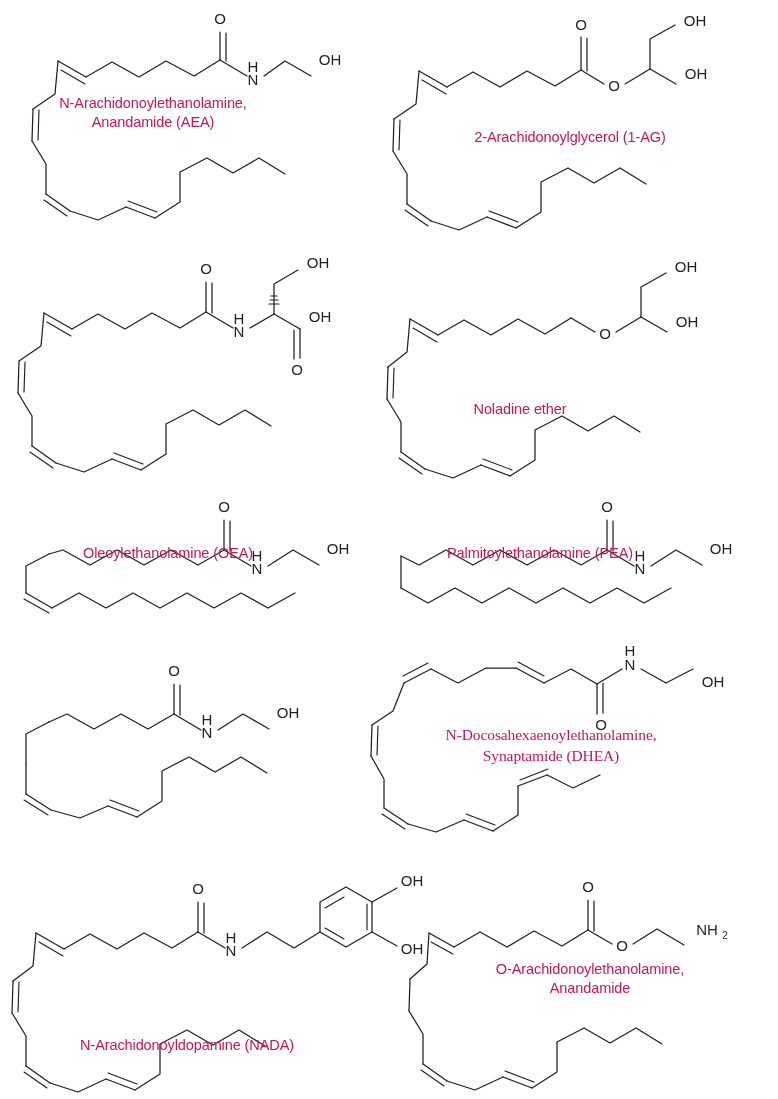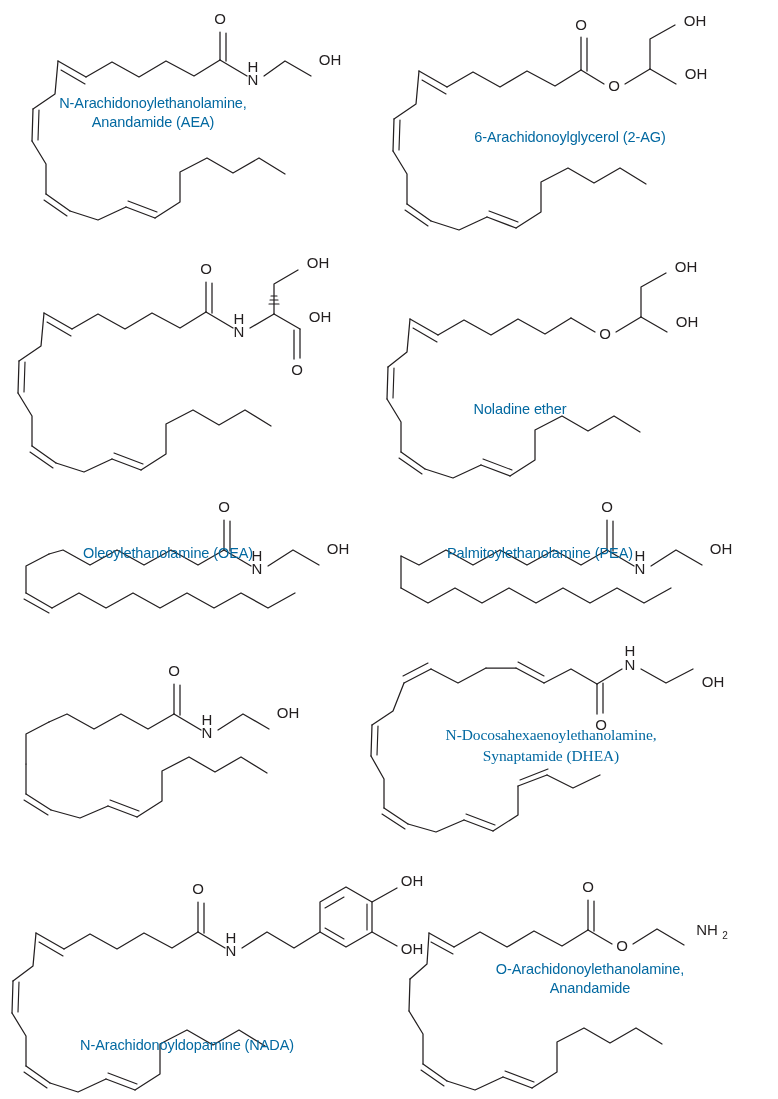--- a/index.html
+++ b/index.html
@@ -22,21 +22,21 @@
     fill:#231f20;
     text-anchor:middle;
     dominant-baseline:middle;
   }
   .atom.sub{font-size:10px;}
   .caption{
     position:absolute;
     font-family:"Liberation Sans", sans-serif;
     font-size:14.5px;
     line-height:19px;
-    color:#0369a1;
+    color:#be185d;
     text-align:center;
     white-space:pre-line;
     letter-spacing:-0.1px;
   }
   .caption.serif{
     font-family:"Liberation Serif", serif;
     font-size:15.5px;
     text-align:center;
     line-height:21px;
   }
@@ -107,21 +107,21 @@
 
       <path class="bond" d="M196,66 L219,80"></path>
       <text class="atom" x="229" y="83">O</text>
 
       <path class="bond" d="M240,80 L265,65"></path>
       <path class="bond" d="M265,65 L265,35 L290,21"></path>
       <text class="atom" x="310" y="18">OH</text>
       <path class="bond" d="M265,65 L291,80"></path>
       <text class="atom" x="311" y="71">OH</text>
     </svg>
-    <div class="caption" style="left:40px;top:124px;width:290px;">6-Arachidonoylglycerol (2-AG)</div>
+    <div class="caption" style="left:40px;top:124px;width:290px;">2-Arachidonoylglycerol (1-AG)</div>
   </div>
 
   <div class="mol" style="left:8px;top:238px;">
     <svg width="360" height="240" viewBox="0 0 360 240">
       <path class="bond" d="M198,74 L172,90 L144,75 L117,91 L90,76 L64,91"></path>
       <path class="bond" d="M64,91 L36,75"></path>
       <path class="bond thin" d="M63,98 L39,84"></path>
       <path class="bond" d="M36,75 L33,108 L11,123"></path>
       <path class="bond" d="M11,123 L10,155"></path>
       <path class="bond thin" d="M17,124 L16,154"></path>

